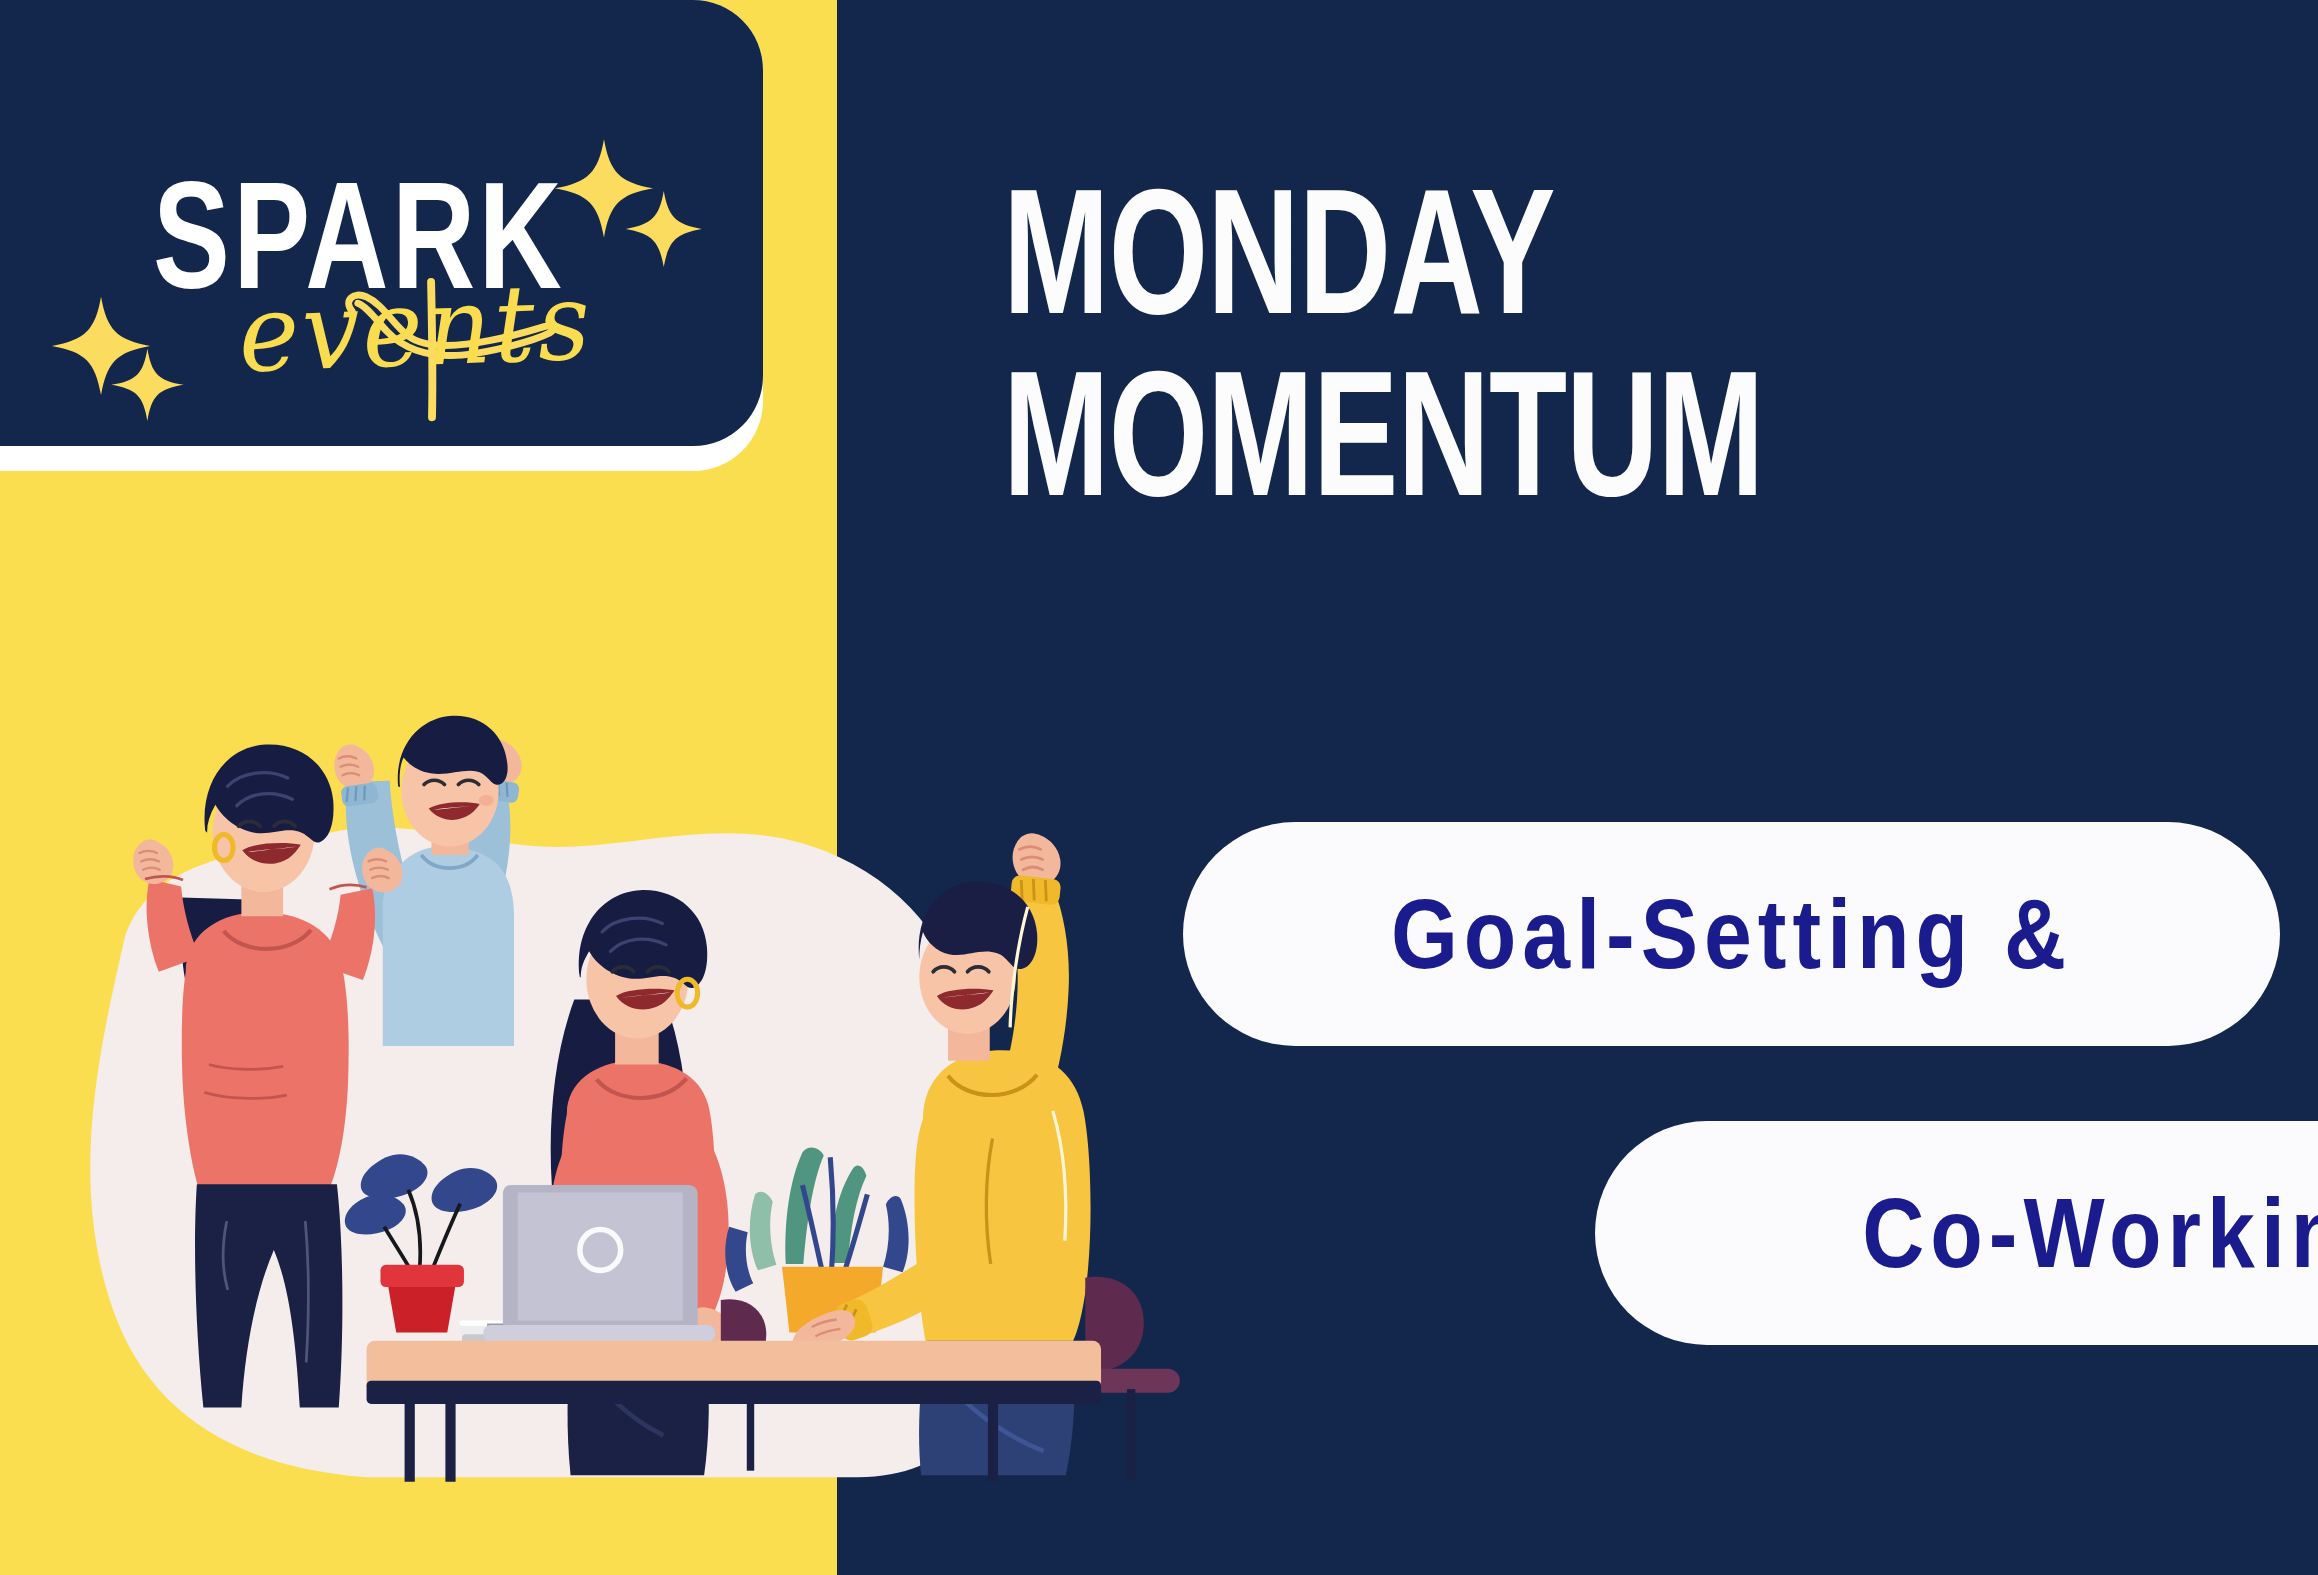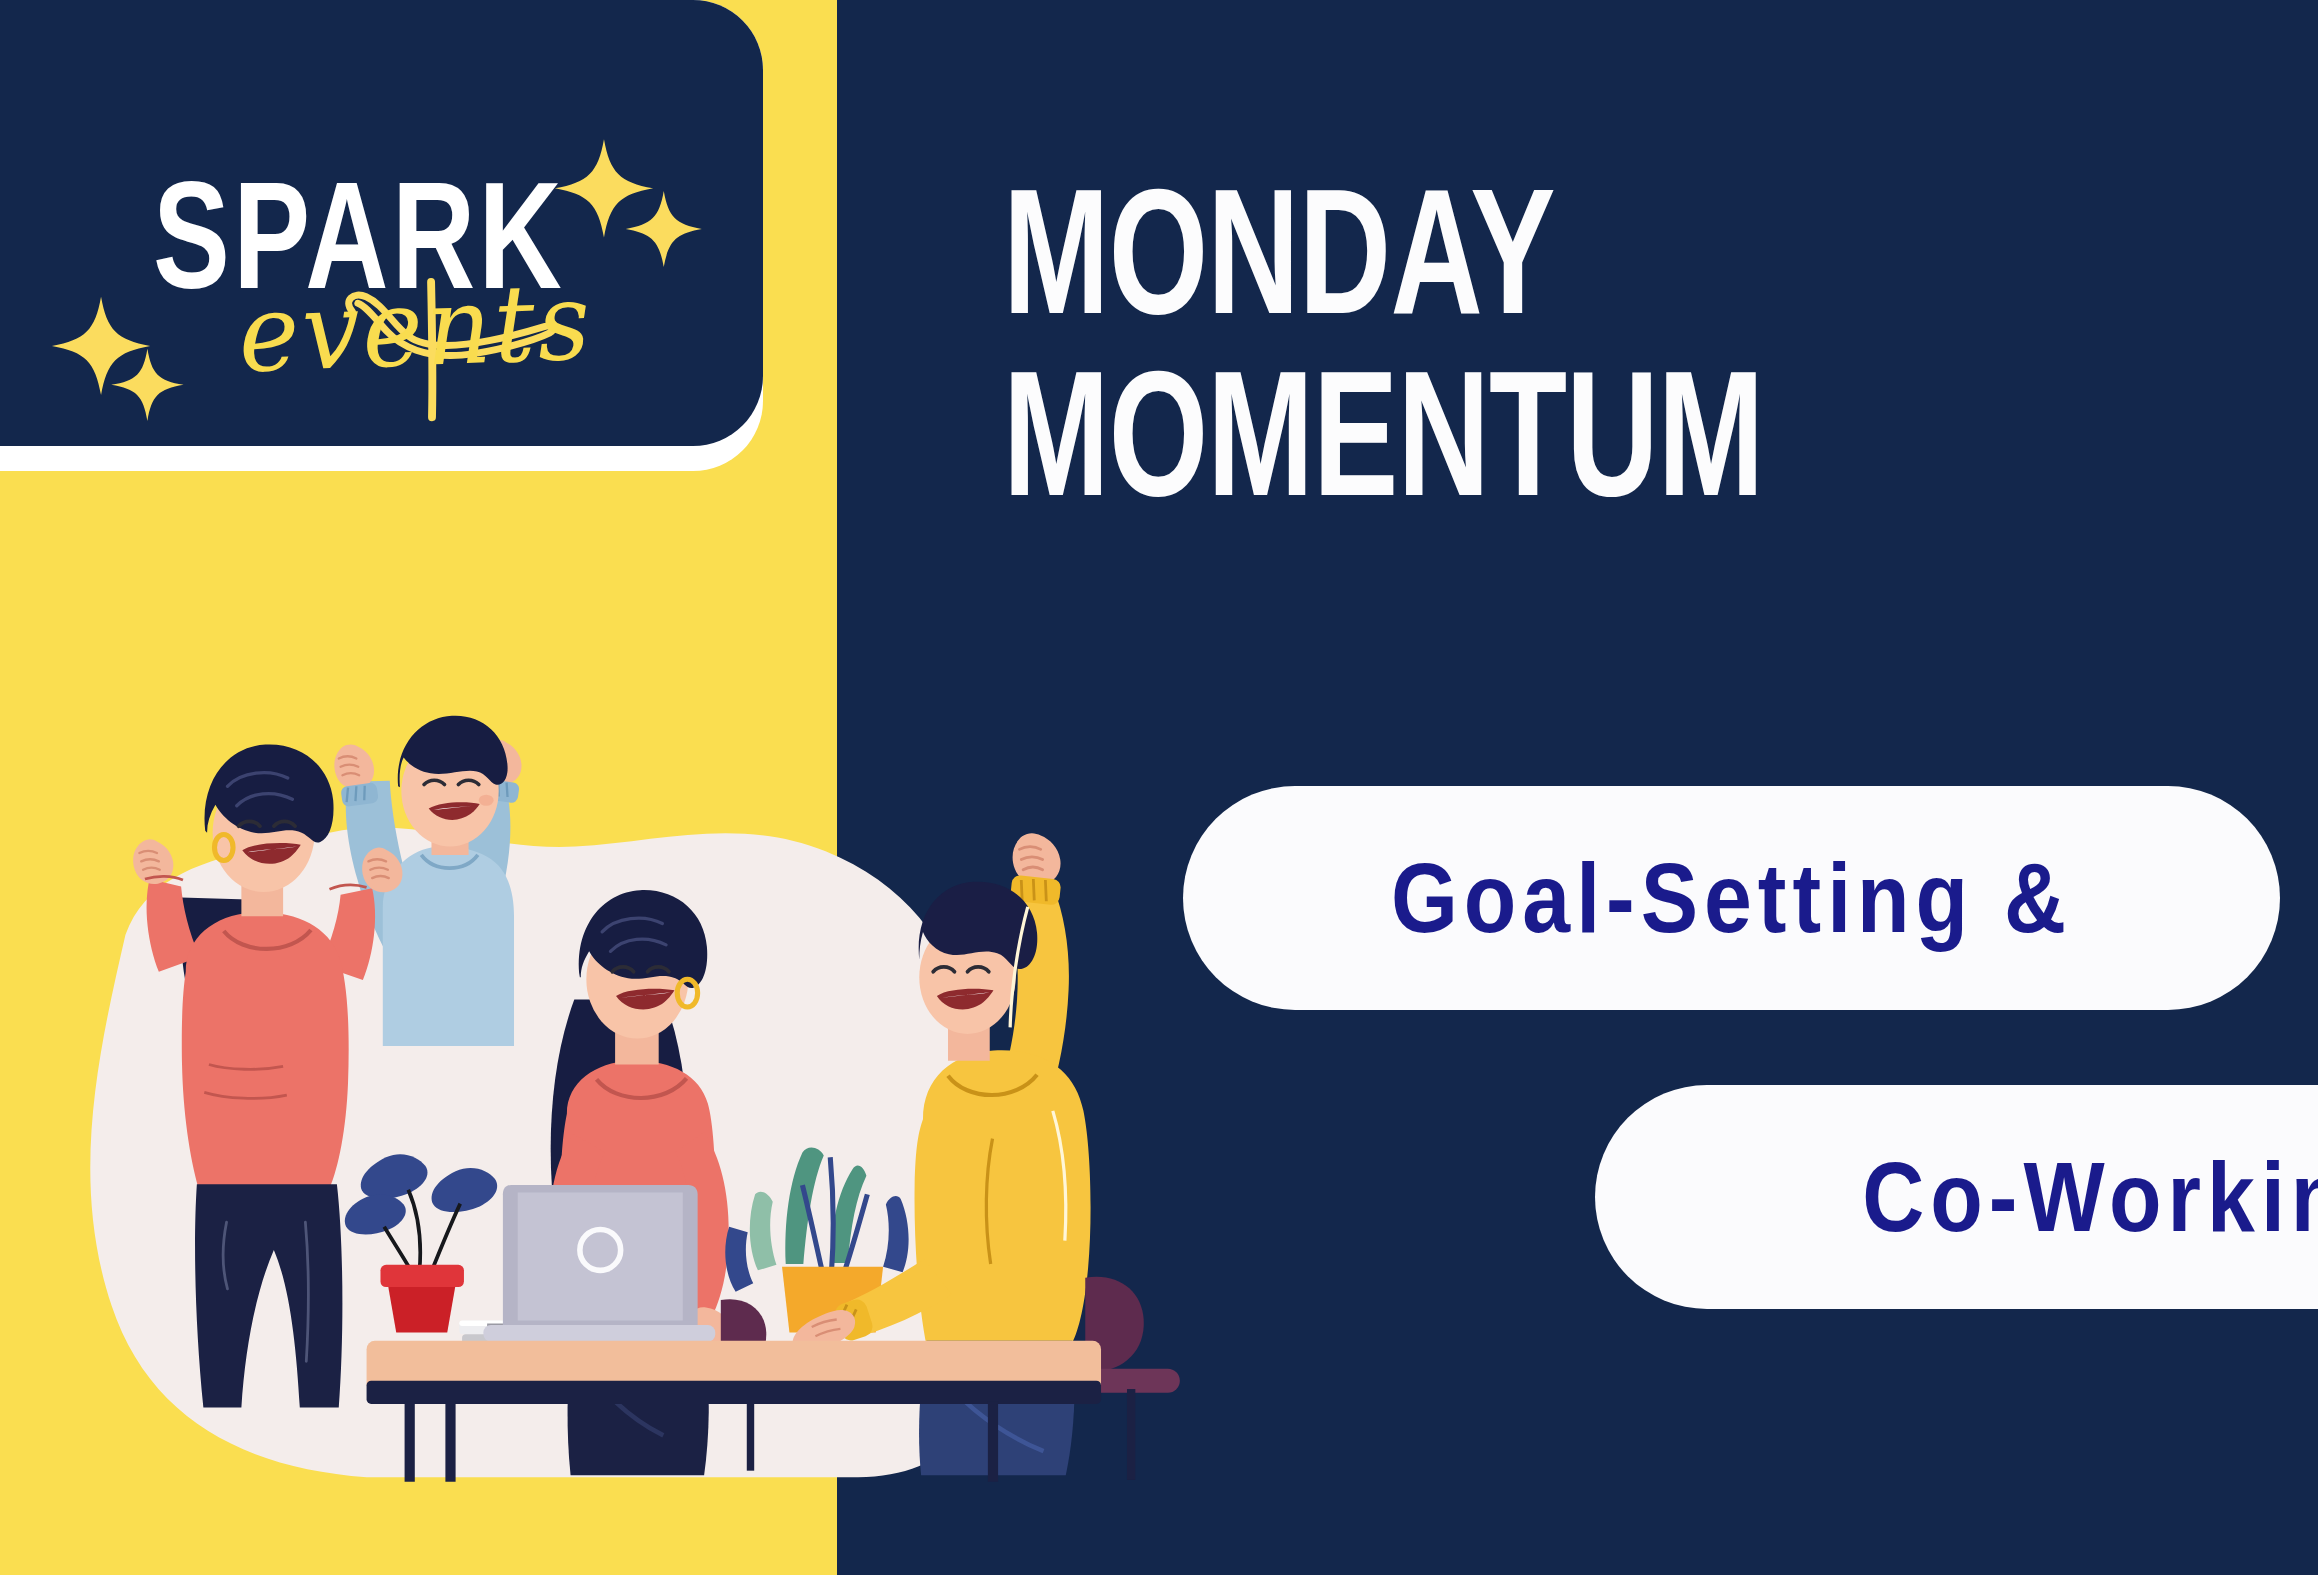--- a/index.html
+++ b/index.html
@@ -77,20 +77,21 @@
     margin:0 0 46px 0;
   }
   .title-line.l2{margin-bottom:0;}
 
   
   .pill{
     position:absolute;
     background:#FBFBFD;
     display:flex;align-items:center;justify-content:center;
     border-radius:463px;
+    margin-top:36px;
   }
   .pill-1{left:1183px;top:786px;width:1097px;height:224px;}
   .pill-2{left:1595px;top:1085px;width:1080px;height:224px;}
   .pill-text{
     font-family:"Liberation Sans", sans-serif;
     font-weight:700;
     color:#1A1B8C;
     font-size:86px;
     letter-spacing:6px;
     white-space:nowrap;

